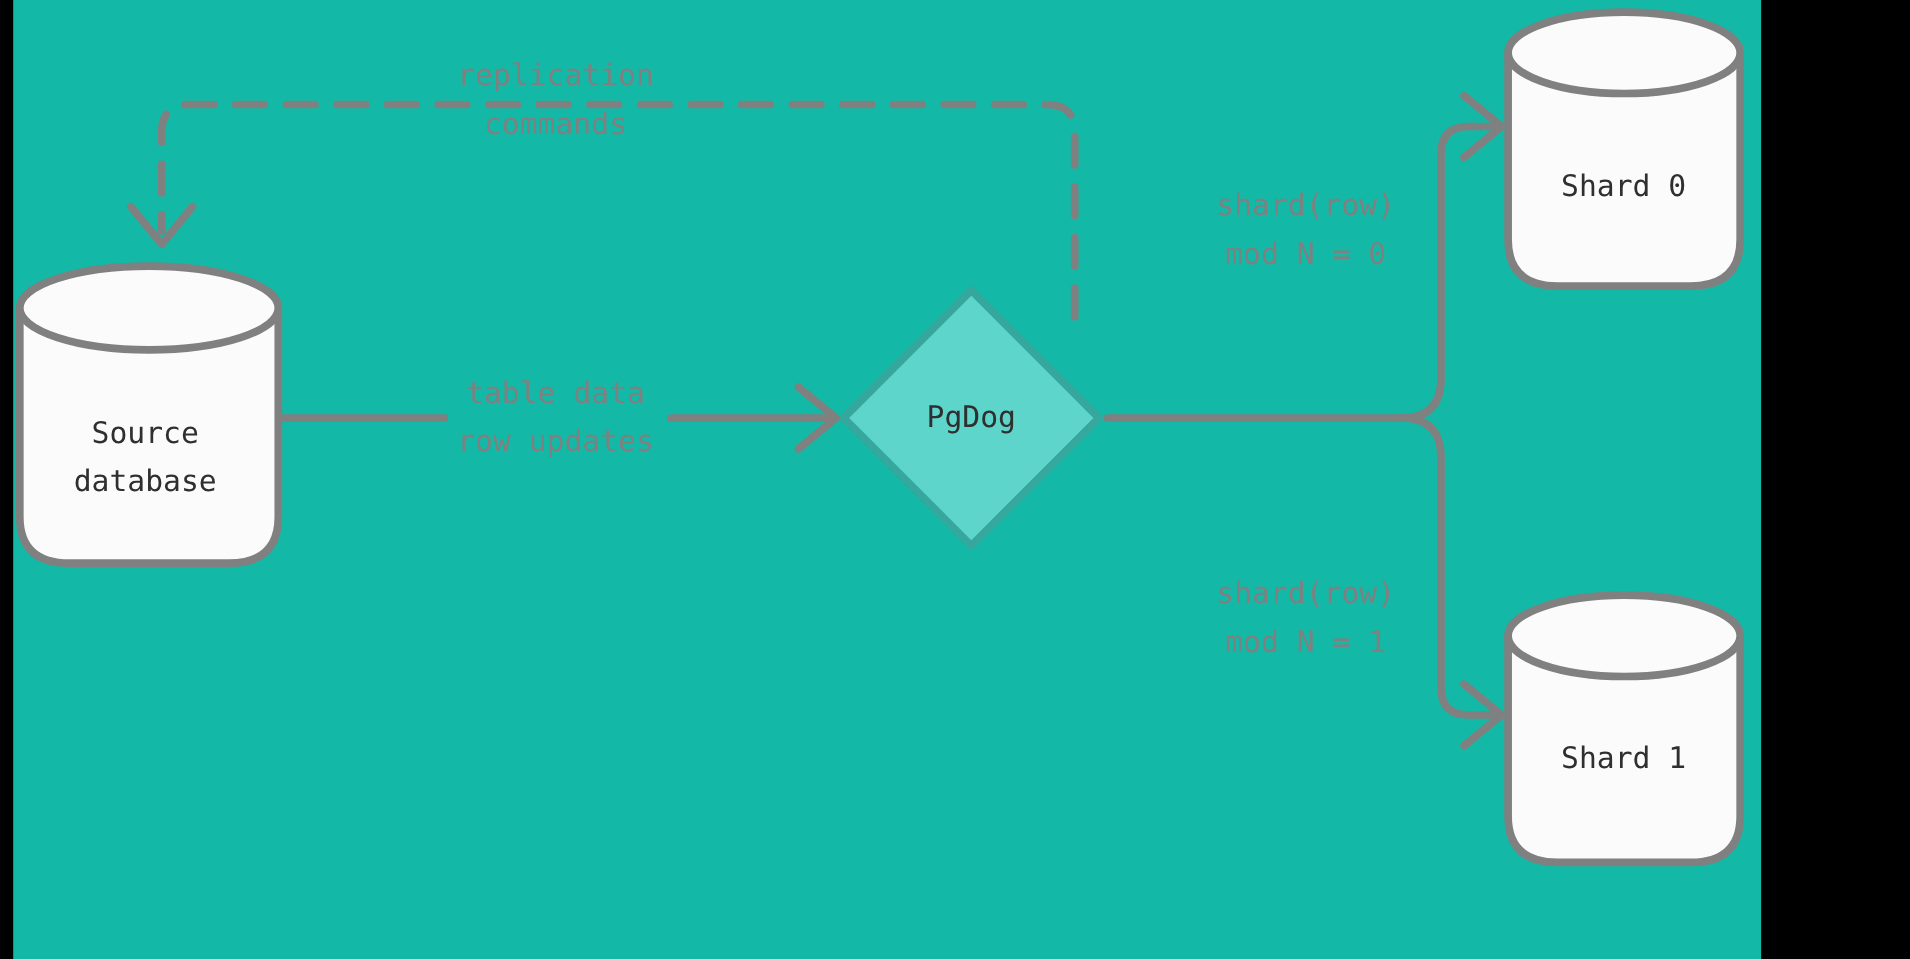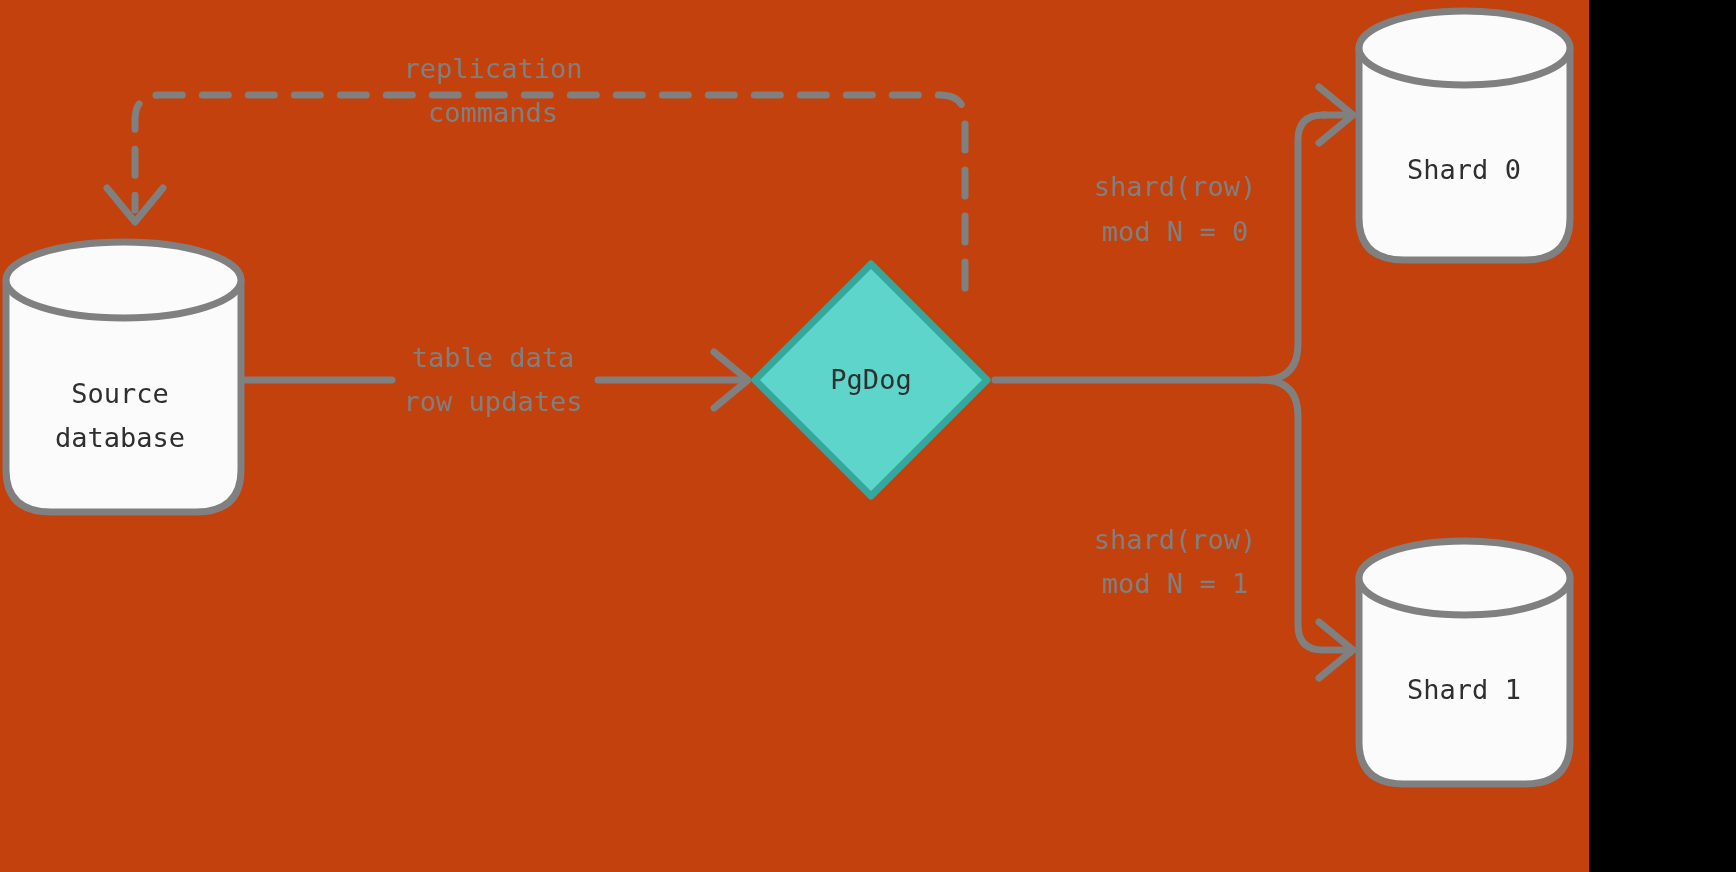--- a/index.html
+++ b/index.html
@@ -10,21 +10,22 @@
   body {
     width: 1736px;
     height: 872px;
     overflow: hidden;
     font-family: "DejaVu Sans Mono", "Liberation Mono", monospace;
   }
   #diagram-root {
     position: relative;
     width: 1589px;
     height: 872px;
-    background: #c2410c;
+    background: #14b8a6;
+    margin-left: 12px;
   }
   svg#diagram {
     display: block;
     width: 1736px;
     height: 872px;
   }
   .edge-line {
     fill: none;
     stroke: #808080;
     stroke-width: 7;

